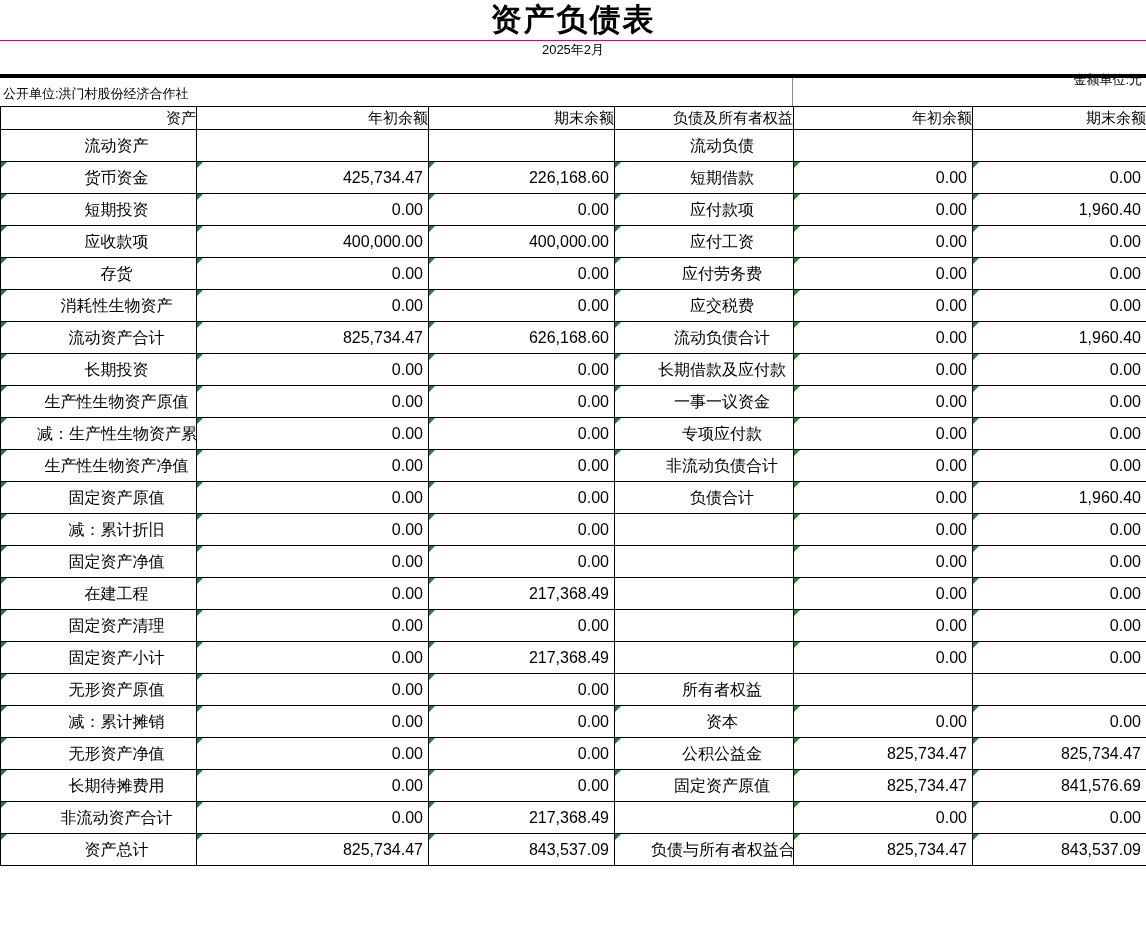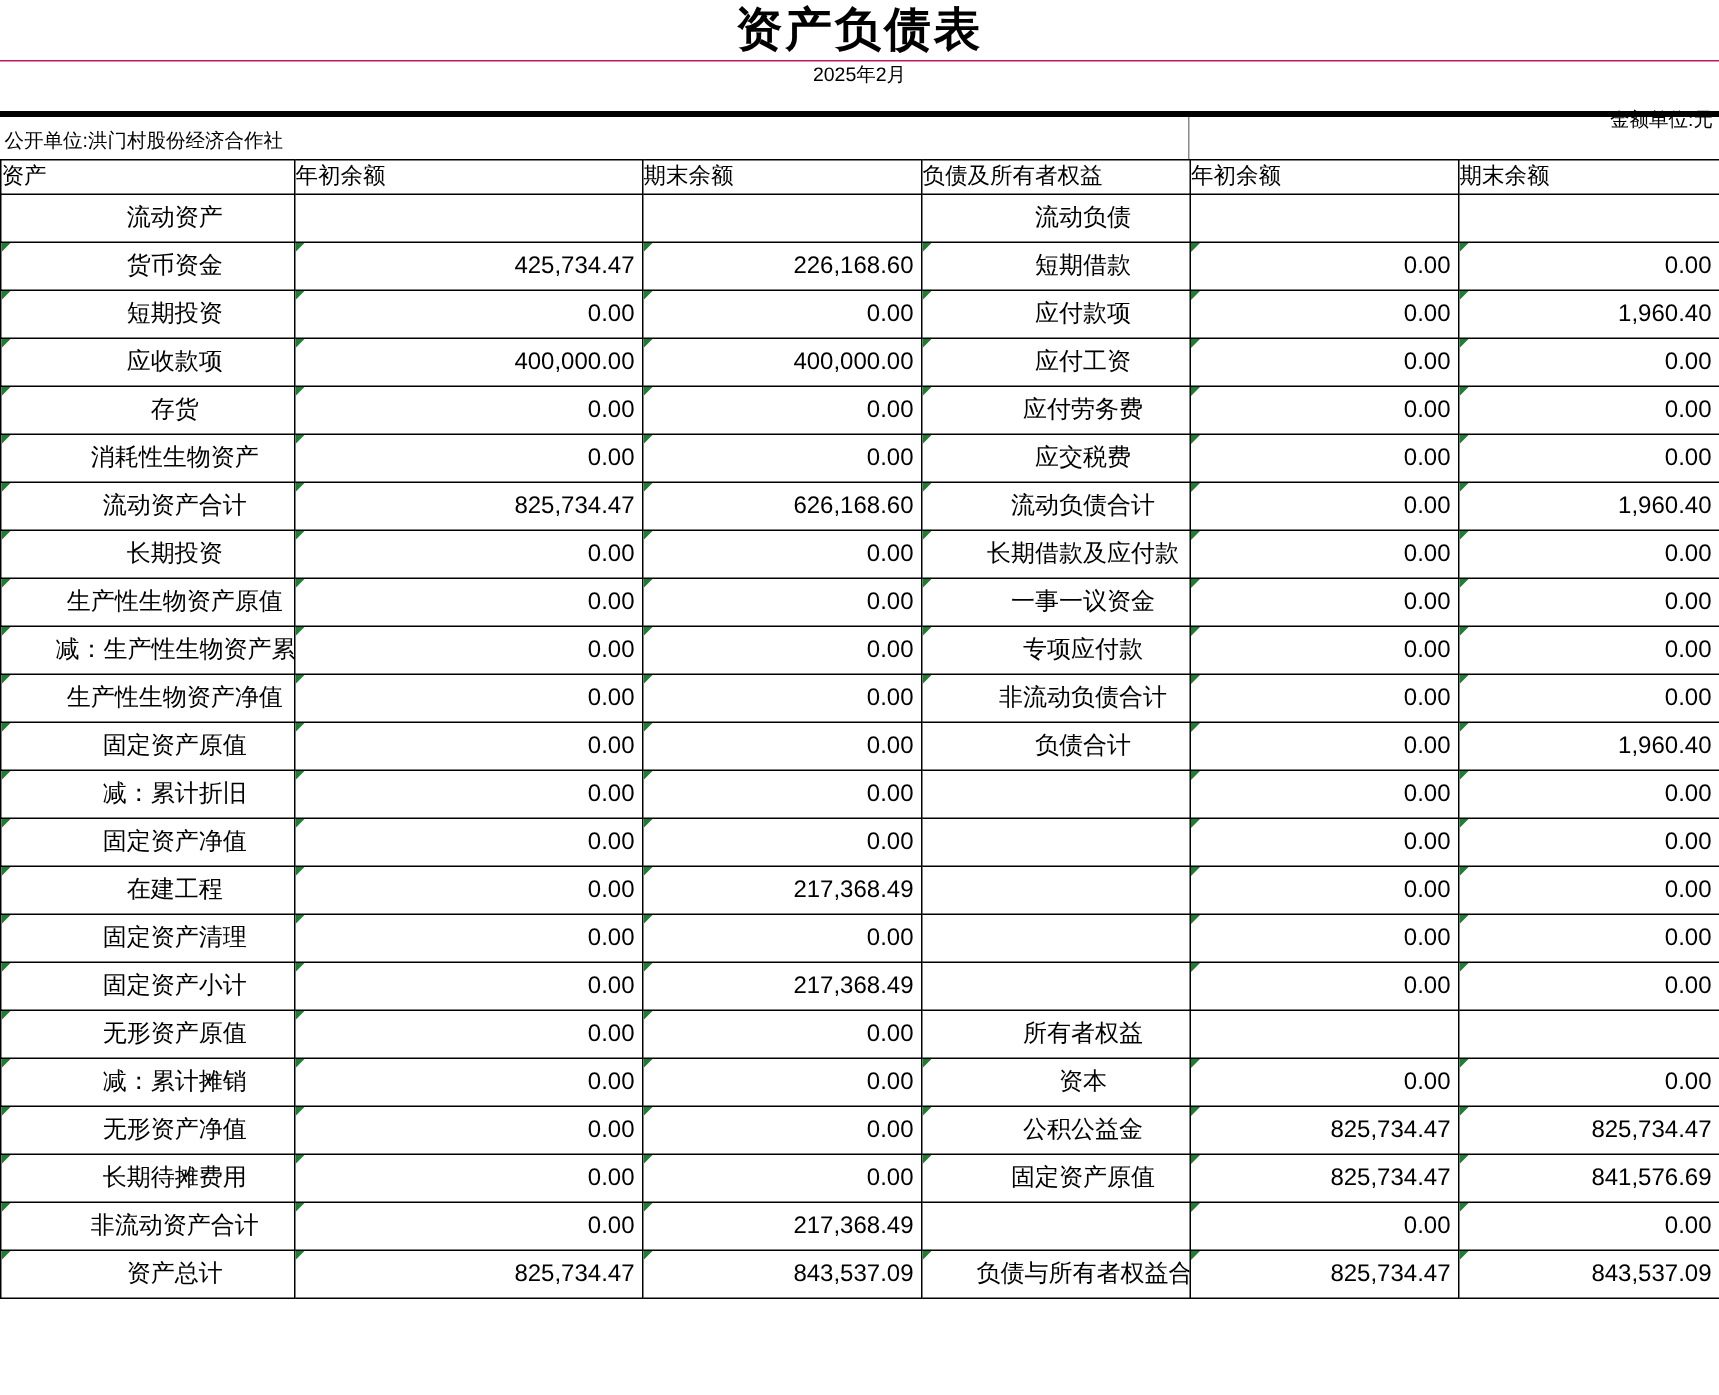--- a/index.html
+++ b/index.html
@@ -23,21 +23,21 @@
   .info-divider{position:absolute;left:792px;top:0;bottom:0;width:1px;background:#8a8a8a;}
   table{
     border-collapse:collapse;table-layout:fixed;width:1146px;font-size:16px;
   }
   col.c0{width:196px}col.c1{width:232px}col.c2{width:186px}
   col.c3{width:179px}col.c4{width:179px}col.c5{width:174px}
   th,td{
     border:1px solid #000;padding:0;position:relative;
     overflow:hidden;white-space:nowrap;font-weight:normal;
   }
-  thead th{height:22px;text-align:left;font-size:15px;line-height:22px;}
+  thead th{height:22px;text-align:right;font-size:15px;line-height:22px;}
   tbody td{height:31px;line-height:31px;}
   td.label{text-align:center;padding-left:36px;}
   td.num{text-align:right;}
   td.num .val{padding-right:5px;display:inline-block;}
   .tri{
     position:absolute;top:0;left:0;width:0;height:0;
     border-top:6px solid var(--tri-color,#1e7e34);
     border-right:6px solid transparent;
   }
 </style>

